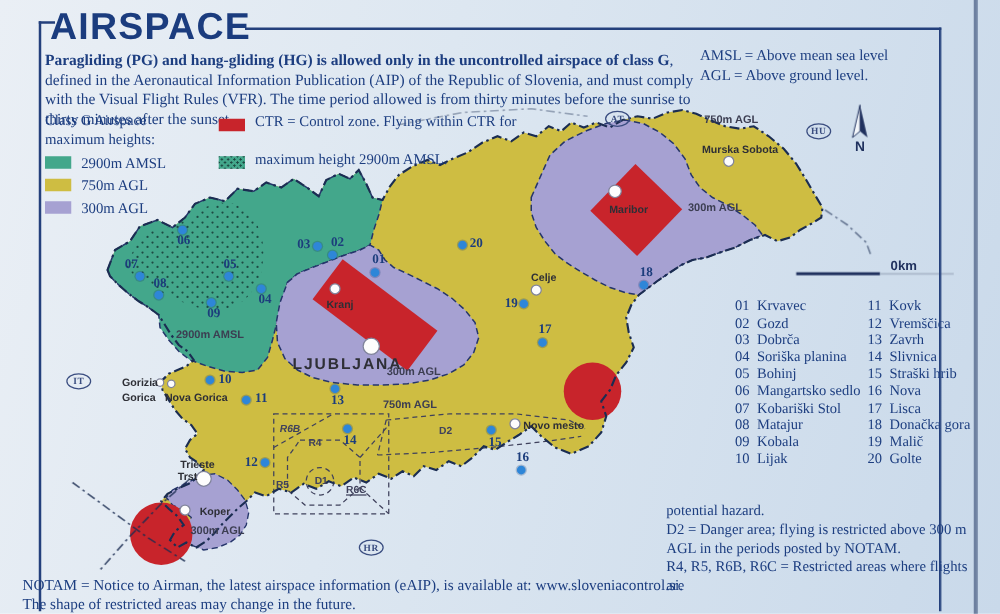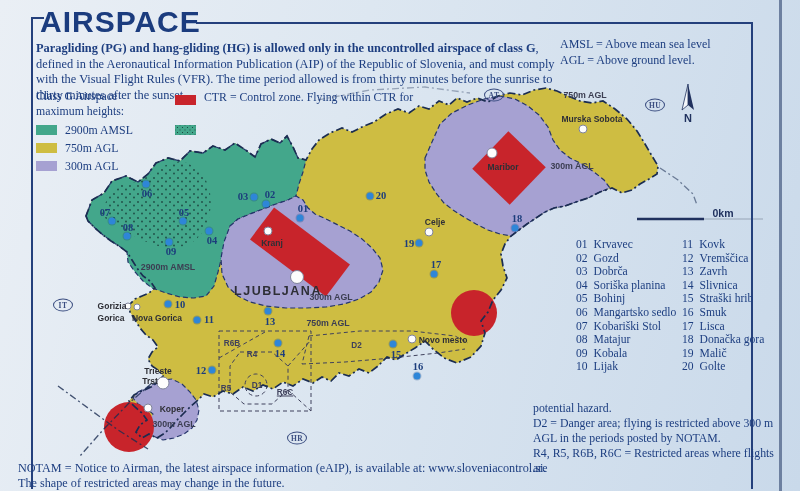--- a/index.html
+++ b/index.html
@@ -15,21 +15,21 @@
   .frame{background:#24407c;}
   .legend-head{font-size:11.8px;line-height:15px;}
   .chip{width:21px;height:10px;}
   .legrow{display:flex;align-items:center;gap:8px;height:18px;}
   .legrow span{font-size:11.8px;}
   .leglines div{font-size:11.8px;line-height:15px;}
   .tnp-chip{background-color:#43a78b;
      background-image:radial-gradient(#1d4a43 0.8px,transparent 0.9px),radial-gradient(#1d4a43 0.8px,transparent 0.9px);
      background-size:5px 5px,5px 5px;background-position:0 0,2.5px 2.5px;}
   #sites-col1,#sites-col2{font-size:11.6px;line-height:13.6px;}
-  .siterow{white-space:nowrap;}
+  .siterow{white-space:nowrap;margin-left:12px;}
   .siterow b{font-weight:normal;margin-right:6px;}
   #notes-right{left:533px;top:401px;width:250px;font-size:11.4px;line-height:13.1px;}
   #notam{left:18px;top:461px;font-size:12.2px;line-height:14.6px;}
   .map-num{font-size:10.5px;font-weight:bold;color:#1c3d7c;}
   .dot{width:7px;height:7px;border-radius:50%;background:#2e86d8;box-shadow:0 0 0 1px rgba(20,60,120,.25);}
   .citydot{background:#fdfdfd;border:1.4px solid #80849b;border-radius:50%;box-sizing:border-box;}
   .citylabel{font-family:"Liberation Sans",sans-serif;font-size:8.5px;font-weight:600;color:#2e2f36;}
   .citylabel.lg{font-size:12.5px;letter-spacing:1.5px;font-weight:600;}
   .zonelabel{font-family:"Liberation Sans",sans-serif;font-size:8.8px;font-weight:bold;color:#3c3e52;}
   .arealabel{font-family:"Liberation Sans",sans-serif;font-size:8.2px;font-weight:bold;color:#3f415c;}
@@ -134,41 +134,42 @@
         <span>300m AGL</span>
       </div>
     </div>
 
   <div class="abs chip" style="left:175px;top:95px;background:#c8242b;"></div>
   <div class="abs leglines" id="ctr-lines" style="left:204px;top:90px;">
       <div>CTR = Control zone. Flying within CTR for</div>
     </div>
   <div class="abs chip tnp-chip" style="left:175px;top:125px;"></div>
   <div class="abs leglines" id="tnp-lines" style="left:204px;top:120px;">
+      <div>maximum height 2900m AMSL.</div>
     </div>
 
   <div class="abs" id="sites-col1" style="left:576px;top:238px;">
       <div class="siterow"><b>01</b><span>Krvavec</span></div>
       <div class="siterow"><b>02</b><span>Gozd</span></div>
       <div class="siterow"><b>03</b><span>Dobrča</span></div>
       <div class="siterow"><b>04</b><span>Soriška planina</span></div>
       <div class="siterow"><b>05</b><span>Bohinj</span></div>
       <div class="siterow"><b>06</b><span>Mangartsko sedlo</span></div>
       <div class="siterow"><b>07</b><span>Kobariški Stol</span></div>
       <div class="siterow"><b>08</b><span>Matajur</span></div>
       <div class="siterow"><b>09</b><span>Kobala</span></div>
       <div class="siterow"><b>10</b><span>Lijak</span></div>
     </div>
   <div class="abs" id="sites-col2" style="left:682px;top:238px;">
       <div class="siterow"><b>11</b><span>Kovk</span></div>
       <div class="siterow"><b>12</b><span>Vremščica</span></div>
       <div class="siterow"><b>13</b><span>Zavrh</span></div>
       <div class="siterow"><b>14</b><span>Slivnica</span></div>
       <div class="siterow"><b>15</b><span>Straški hrib</span></div>
-      <div class="siterow"><b>16</b><span>Smuk</span></div>
+      <div class="siterow"><b>16</b><span>Nova</span></div>
       <div class="siterow"><b>17</b><span>Lisca</span></div>
       <div class="siterow"><b>18</b><span>Donačka gora</span></div>
       <div class="siterow"><b>19</b><span>Malič</span></div>
       <div class="siterow"><b>20</b><span>Golte</span></div>
     </div>
 
   <div class="abs leglines" id="notes-right">
       <div>potential hazard.</div>
       <div>D2 = Danger area; flying is restricted above 300 m</div>
       <div>AGL in the periods posted by NOTAM.</div>
@@ -241,21 +242,21 @@
       <span class="citylabel ctr" style="position: absolute; left: 172px; top: 409px;">Koper</span>
       <span class="citylabel ctr" style="position: absolute; left: 112px; top: 306px;">Gorizia</span>
       <span class="citylabel ctr" style="position: absolute; left: 111px; top: 318px;">Gorica</span>
       <span class="citylabel ctr" style="position: absolute; left: 157px; top: 318px;">Nova Gorica</span>
       <span class="zonelabel ctr" style="position: absolute; left: 168px; top: 267px;">2900m AMSL</span>
       <span class="zonelabel ctr" style="position: absolute; left: 331px; top: 297px;">300m AGL</span>
       <span class="zonelabel ctr" style="position: absolute; left: 328px; top: 323px;">750m AGL</span>
       <span class="zonelabel ctr" style="position: absolute; left: 585px; top: 95px;">750m AGL</span>
       <span class="zonelabel ctr" style="position: absolute; left: 572px; top: 166px;">300m AGL</span>
       <span class="zonelabel ctr" style="position: absolute; left: 174px; top: 424px;">300m AGL</span>
-      <span class="arealabel ctr" style="position: absolute; left: 232px; top: 343px;">R6B</span>
+      <span class="arealabel ctr" style="position: absolute; left: 232px; top: 343px; font-style: italic;">R6B</span>
       <span class="arealabel ctr" style="position: absolute; left: 252px; top: 354px;">R4</span>
       <span class="arealabel ctr" style="position: absolute; left: 226px; top: 388px;">R5</span>
       <span class="arealabel ctr" style="position: absolute; left: 257px; top: 385px;">D1</span>
       <span class="arealabel ctr" style="position: absolute; left: 285px; top: 392px; text-decoration: underline;">R6C</span>
       <span class="arealabel ctr" style="position: absolute; left: 341px; top: 345px; padding-left: 31px;">D2</span>
       <div class="badge ctr" style="position: absolute; left: 494px; top: 95px;">AT</div>
       <div class="badge ctr" style="position: absolute; left: 655px; top: 88px; margin-top: 17px;">HU</div>
       <div class="badge ctr" style="position: absolute; left: 63px; top: 305px;">IT</div>
       <div class="badge ctr" style="position: absolute; left: 297px; top: 438px;">HR</div>
     </div>

